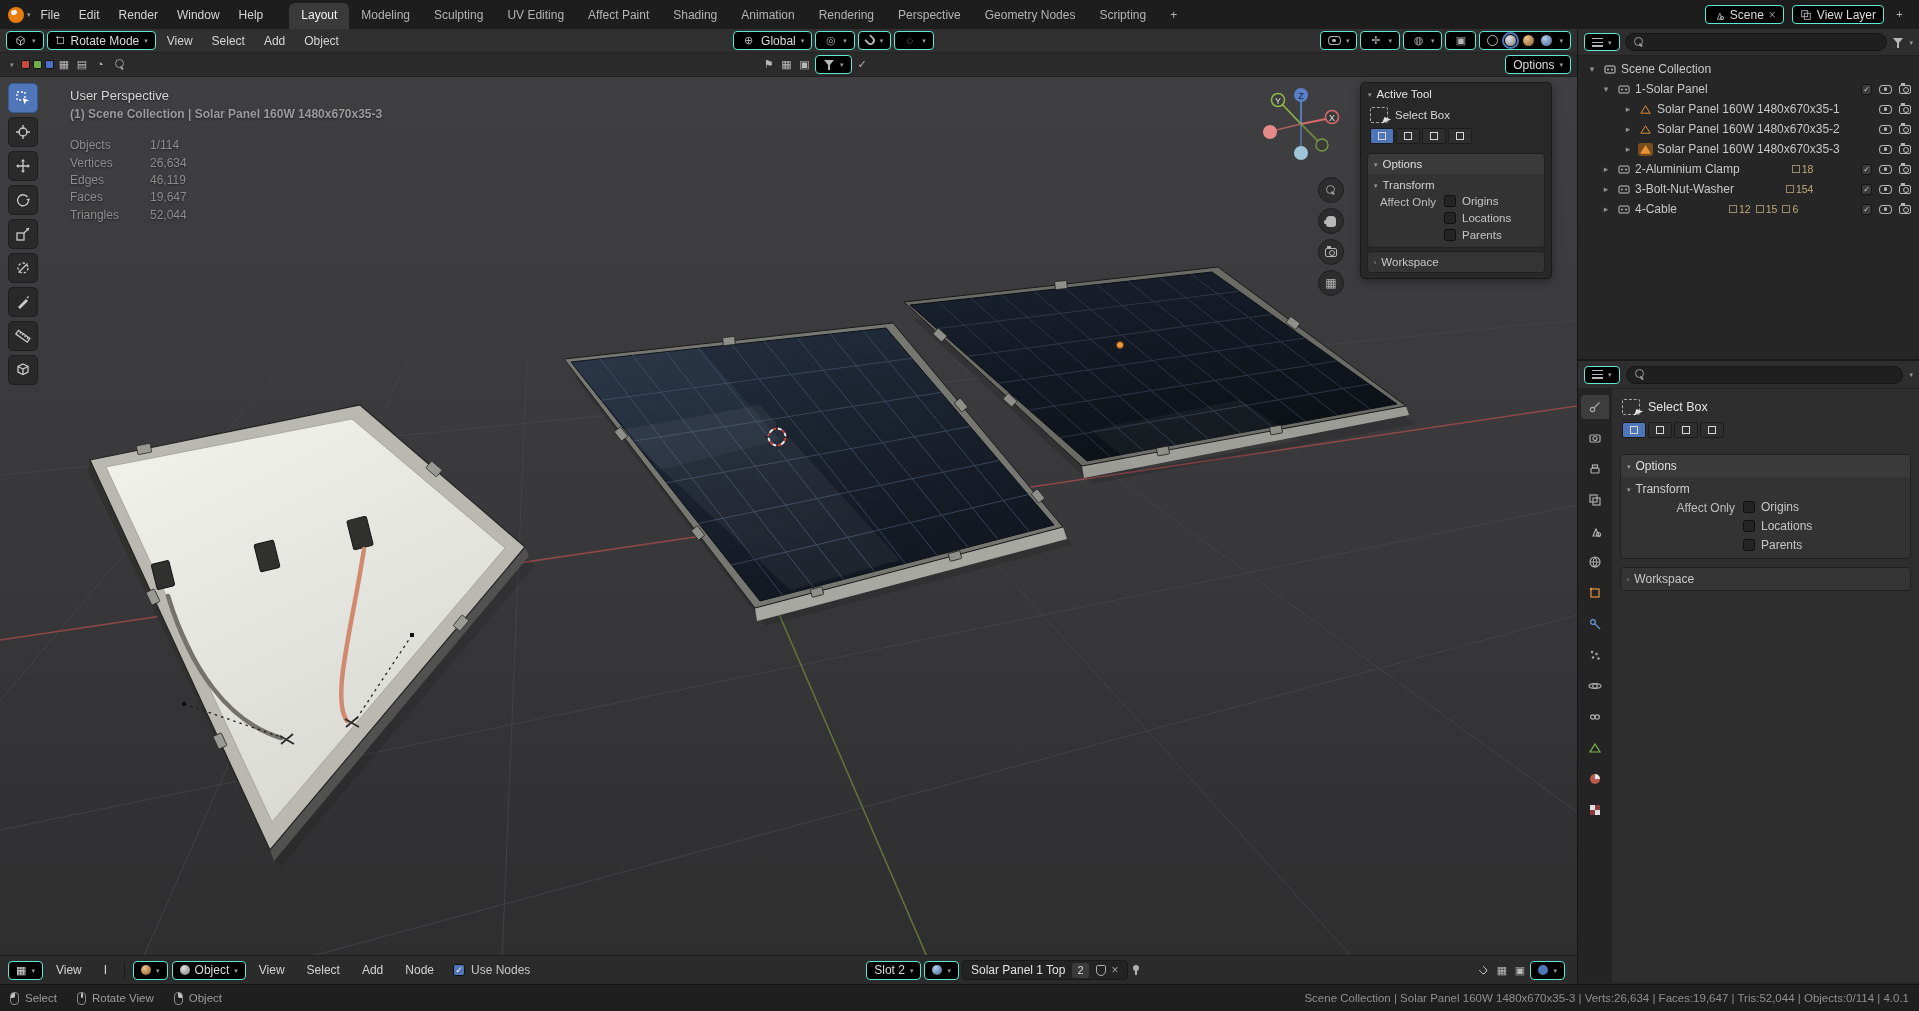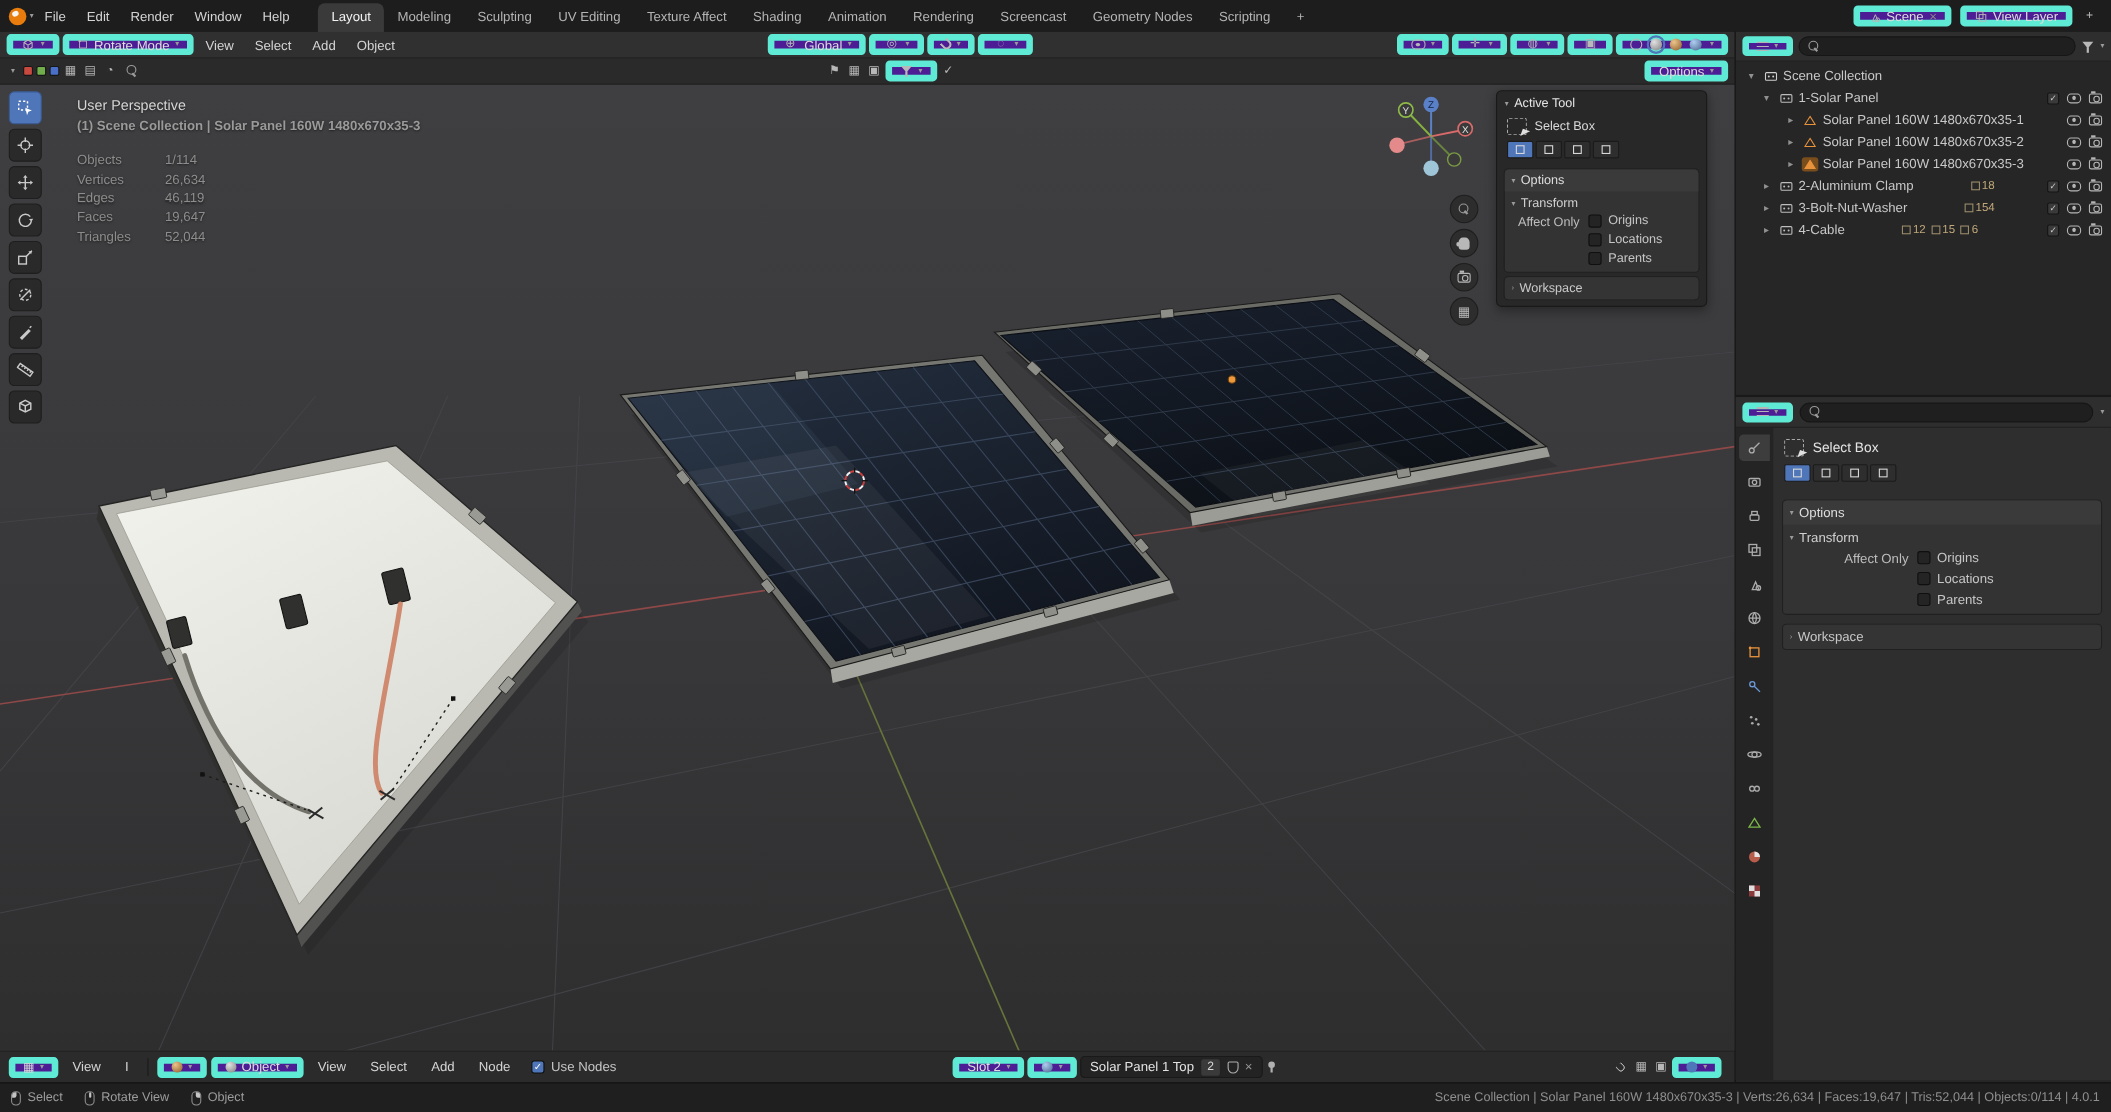--- a/index.html
+++ b/index.html
@@ -2,22 +2,22 @@
 <html><head>
 <meta charset="utf-8">
 <style>
   * { box-sizing:border-box; margin:0; padding:0; }
   html,body { width:1919px; height:1011px; overflow:hidden; }
   body { background:#1d1d1d; font-family:"Liberation Sans",sans-serif; font-size:12px;
          color:#cfcfcf; -webkit-user-select:none; user-select:none; position:relative; }
 
   
   .caret { font-size:7px; color:#9a9a9a; line-height:1; }
-  .pill { display:inline-flex; align-items:center; gap:5px; background:#4c1d95;
-          border:6px solid #5eead4; border-radius:4px; padding:0 7px; height:19px; color:#dcdcdc; }
+  .pill { display:inline-flex; align-items:center; gap:5px; background:#000000;
+          border:1px solid #5eead4; border-radius:4px; padding:0 7px; height:19px; color:#dcdcdc; }
   .menu-item { padding:3px 9px; border-radius:4px; color:#d4d4d4; white-space:nowrap; }
   .mi { display:inline-flex; align-items:center; justify-content:center; width:15px; height:15px;
         color:#b8b8b8; font-size:11px; line-height:1; }
   .divider-v { width:1px; height:16px; background:#1a1a1a; margin:0 4px; }
 
   
   .i-search { position:relative; width:11px; height:11px; display:inline-block; }
   .i-search::before { content:""; position:absolute; left:0; top:0; width:7px; height:7px;
       border:1.4px solid #9a9a9a; border-radius:50%; }
   .i-search::after { content:""; position:absolute; left:6.5px; top:6.5px; width:4px; height:1.6px;
@@ -190,25 +190,25 @@
   <span class="menu-item">File</span>
   <span class="menu-item">Edit</span>
   <span class="menu-item">Render</span>
   <span class="menu-item">Window</span>
   <span class="menu-item">Help</span>
   <div class="ws-tabs">
     <span class="ws-tab active">Layout</span>
     <span class="ws-tab">Modeling</span>
     <span class="ws-tab">Sculpting</span>
     <span class="ws-tab">UV Editing</span>
-    <span class="ws-tab">Texture Affect</span>
+    <span class="ws-tab">Affect Paint</span>
     <span class="ws-tab">Shading</span>
     <span class="ws-tab">Animation</span>
     <span class="ws-tab">Rendering</span>
-    <span class="ws-tab">Screencast</span>
+    <span class="ws-tab">Perspective</span>
     <span class="ws-tab">Geometry Nodes</span>
     <span class="ws-tab">Scripting</span>
     <span class="ws-tab">+</span>
   </div>
   <div class="topbar-right">
     <span class="pill">
       <svg width="12" height="12" viewBox="0 0 14 14">
           <path d="M5 12 L8 5 L11 12 Z" stroke="#b8b8b8" fill="none"></path>
           <circle cx="10.5" cy="10.5" r="2" stroke="#b8b8b8" fill="none"></circle>
         </svg>

